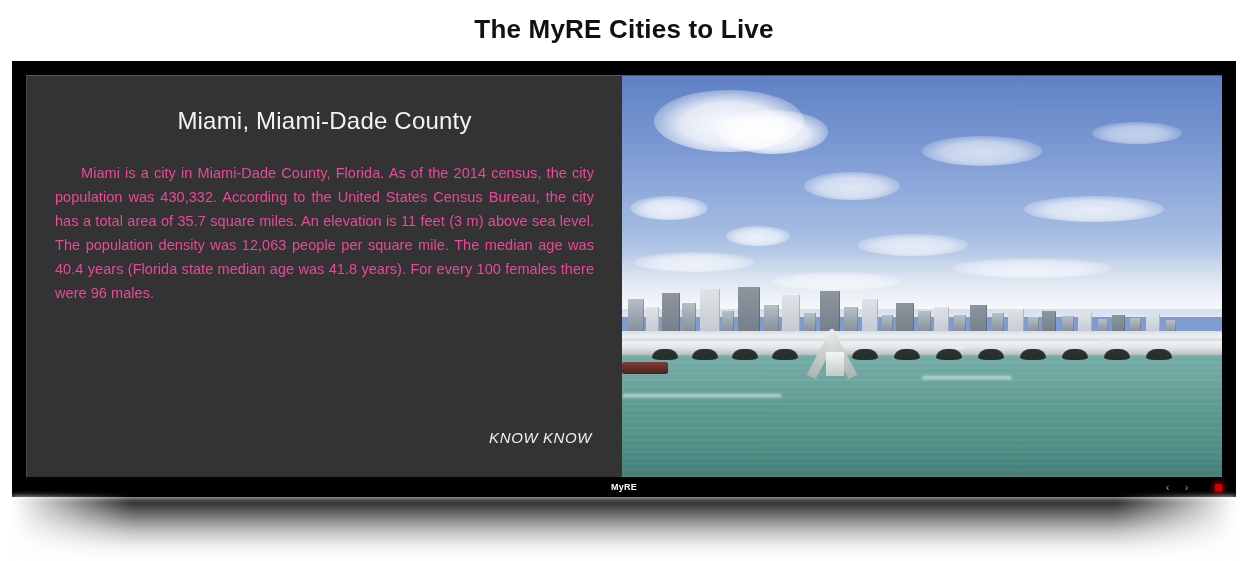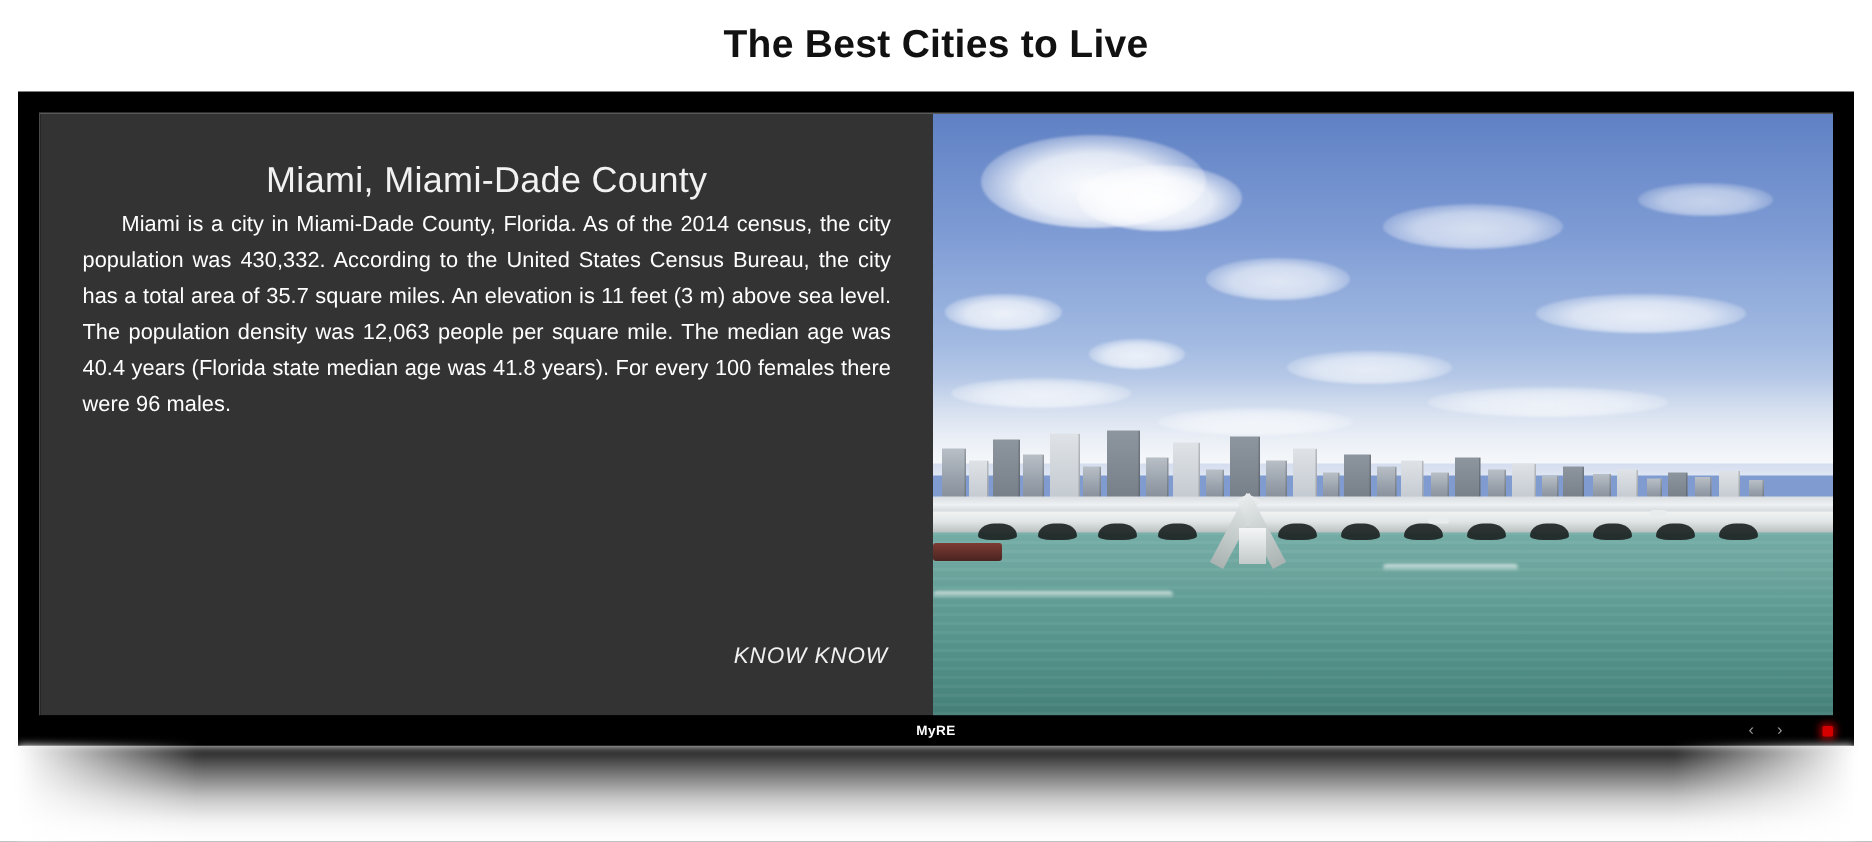--- a/index.html
+++ b/index.html
@@ -103,26 +103,26 @@
   .slide-heading {
     color: #f2f2f2;
     font-size: 24px;
     font-weight: normal;
     text-align: center;
     margin: 8px 0 0 0;
     line-height: 30px;
     letter-spacing: 0.2px;
   }
   .slide-body {
-    color: #ffffff;
+    color: #ec4899;
     font-size: 14.5px;
     line-height: 24px;
     text-align: justify;
     text-indent: 26px;
-    margin-top: 2px;
+    margin-top: 25px;
     letter-spacing: 0.05px;
   }
   .know-more-wrap {
     margin-top: auto;
     text-align: right;
     padding-bottom: 20px;
     padding-right: 2px;
   }
   .know-more {
     color: #f0f0f0;
@@ -315,21 +315,21 @@
     background: #d40000;
     box-shadow: 0 0 5px 2px rgba(190,0,0,0.75);
     border-radius: 1px;
     margin-left: 14px;
     cursor: pointer;
   }
 </style>
 </head>
 <body>
 
-<div class="page-title">The Best Cities to Live</div>
+<div class="page-title">The MyRE Cities to Live</div>
 
 <div class="slider-frame">
 
   <div class="slide">
 
     <div class="text-pane">
       <h2 class="slide-heading">Miami, Miami-Dade County</h2>
 
       <p class="slide-body">Miami is a city in Miami-Dade County, Florida. As of the 2014 census, the city population was 430,332. According to the United States Census Bureau, the city has a total area of 35.7 square miles. An elevation is 11 feet (3 m) above sea level. The population density was 12,063 people per square mile. The median age was 40.4 years (Florida state median age was 41.8 years). For every 100 females there were 96 males.</p>
 

